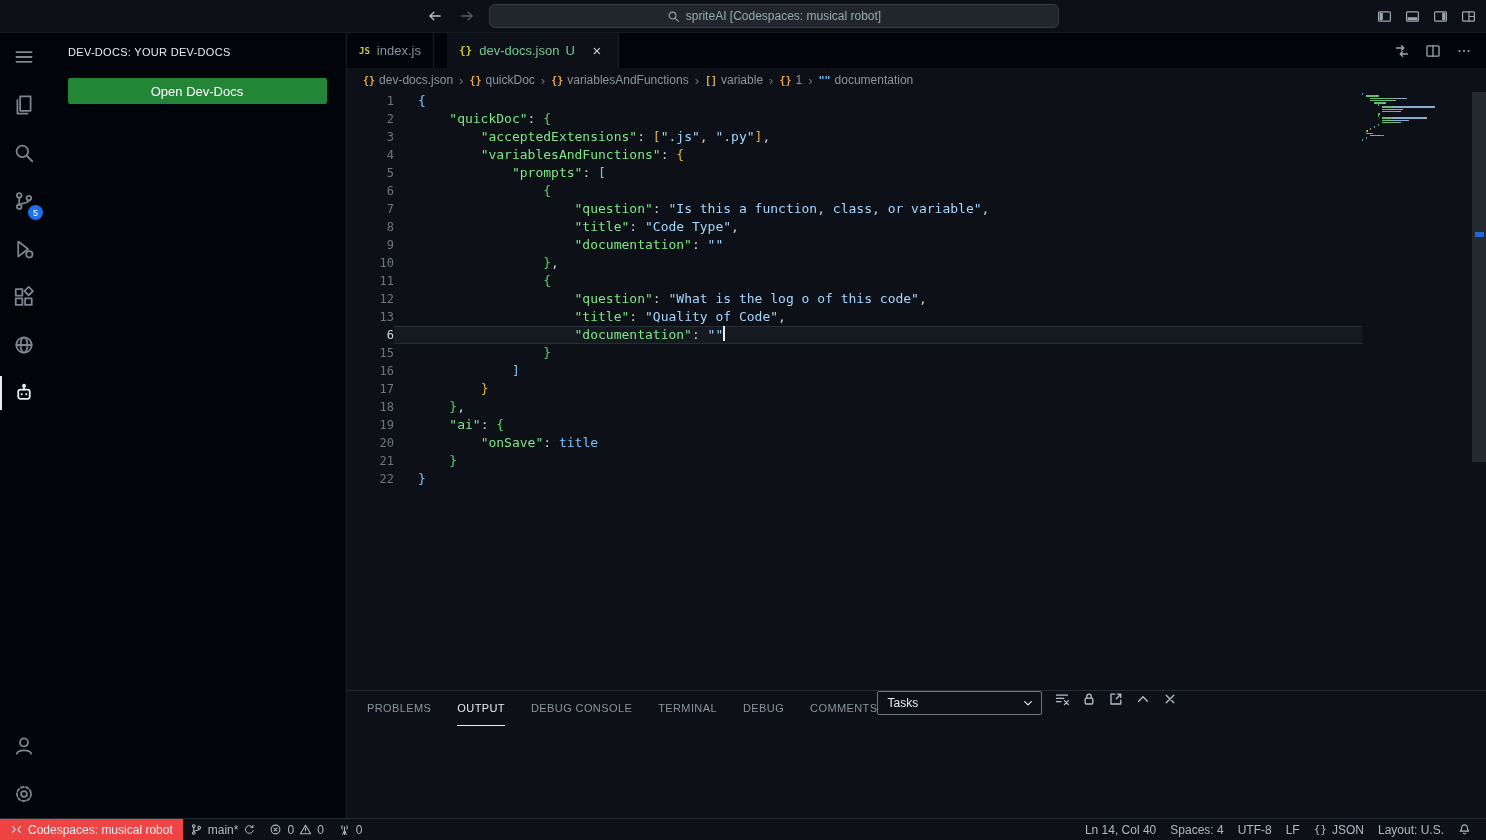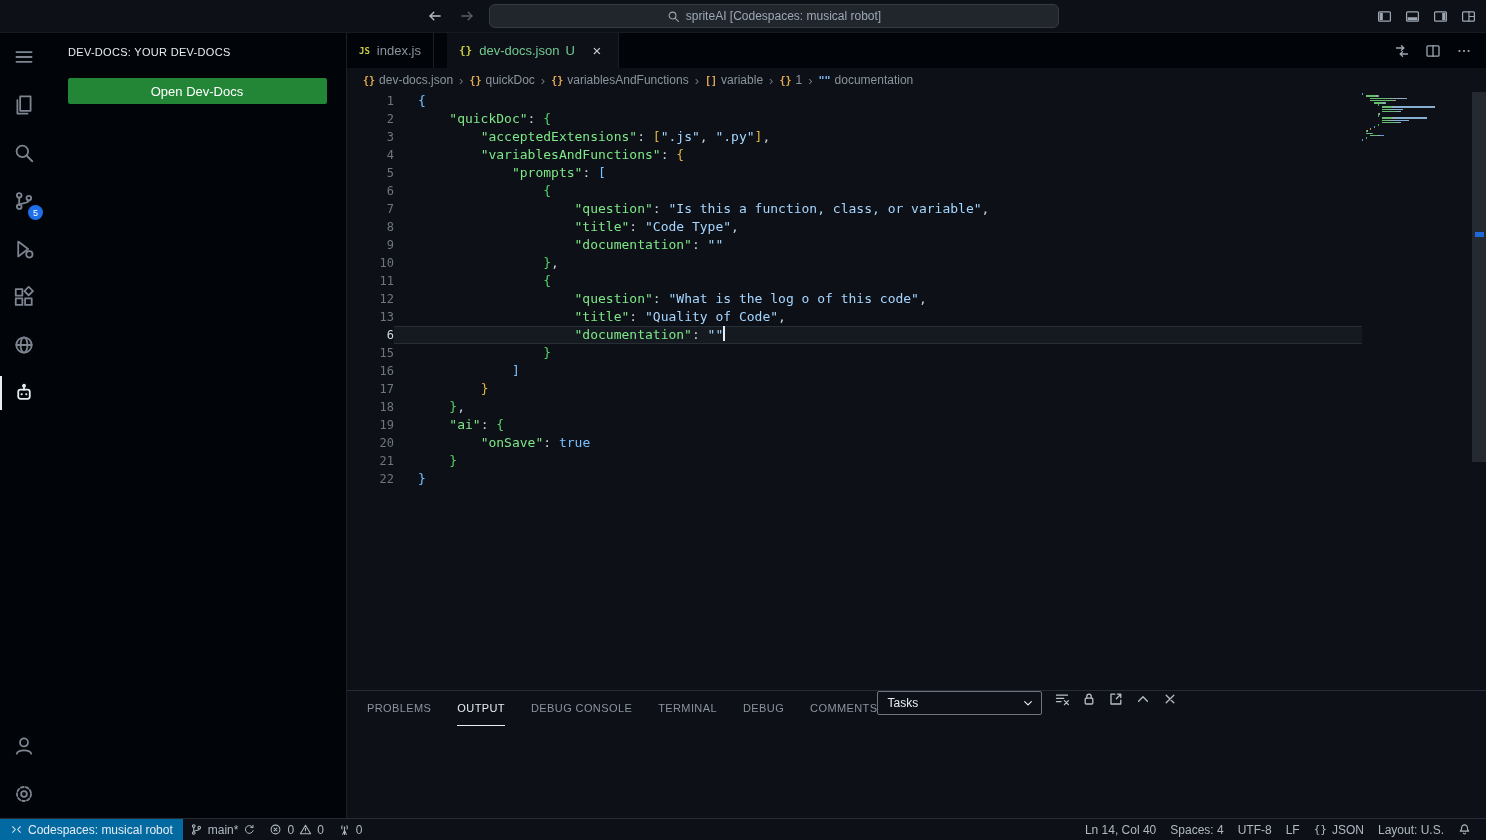--- a/index.html
+++ b/index.html
@@ -113,21 +113,21 @@
   .panel-actions { display:flex; align-items:center; gap:11px; color:#b6bec8; }
   .panel-actions .icon { cursor:pointer; }
   .panel-body { flex:1; }
 
   
   .statusbar { height:22px; flex:none; background:#0d1117; border-top:1px solid #262c36;
     display:flex; align-items:stretch; font-size:12px; color:#afb8c1; }
   .sb-left, .sb-right { display:flex; align-items:stretch; }
   .sb-right { margin-left:auto; padding-right:8px;align-items:center; }
   .sb-item { display:flex; align-items:center; gap:5px; padding:9px 7px; cursor:pointer; white-space:nowrap; }
-  .sb-remote { background:#0369a1; color:#e6edf3; padding:0 10px; }
+  .sb-remote { background:#ef4444; color:#e6edf3; padding:0 10px; }
   .sb-braces { font-family:"DejaVu Sans Mono",monospace; font-size:11px; }
 </style>
 </head>
 <body>
 
 <div id="app">
 
   <div class="titlebar">
     <div class="nav-arrows">
         <span class="icon" style="width: 16px; height: 16px;">
@@ -425,21 +425,21 @@
             <div class="line">
               <span class="ln">18</span>
               <span class="code-wrap"><span class="tk-pun">    </span><span class="tk-b2">}</span><span class="tk-pun">,</span></span>
             </div>
             <div class="line">
               <span class="ln">19</span>
               <span class="code-wrap"><span class="tk-pun">    </span><span class="tk-key">"ai"</span><span class="tk-pun">: </span><span class="tk-b2">{</span></span>
             </div>
             <div class="line">
               <span class="ln">20</span>
-              <span class="code-wrap"><span class="tk-pun">        </span><span class="tk-key">"onSave"</span><span class="tk-pun">: </span><span class="tk-const">true</span></span>
+              <span class="code-wrap"><span class="tk-pun">        </span><span class="tk-key">"onSave"</span><span class="tk-pun">: </span><span class="tk-const">title</span></span>
             </div>
             <div class="line">
               <span class="ln">21</span>
               <span class="code-wrap"><span class="tk-pun">    </span><span class="tk-b2">}</span></span>
             </div>
             <div class="line">
               <span class="ln">22</span>
               <span class="code-wrap"><span class="tk-b1">}</span></span>
             </div>
           </div>

